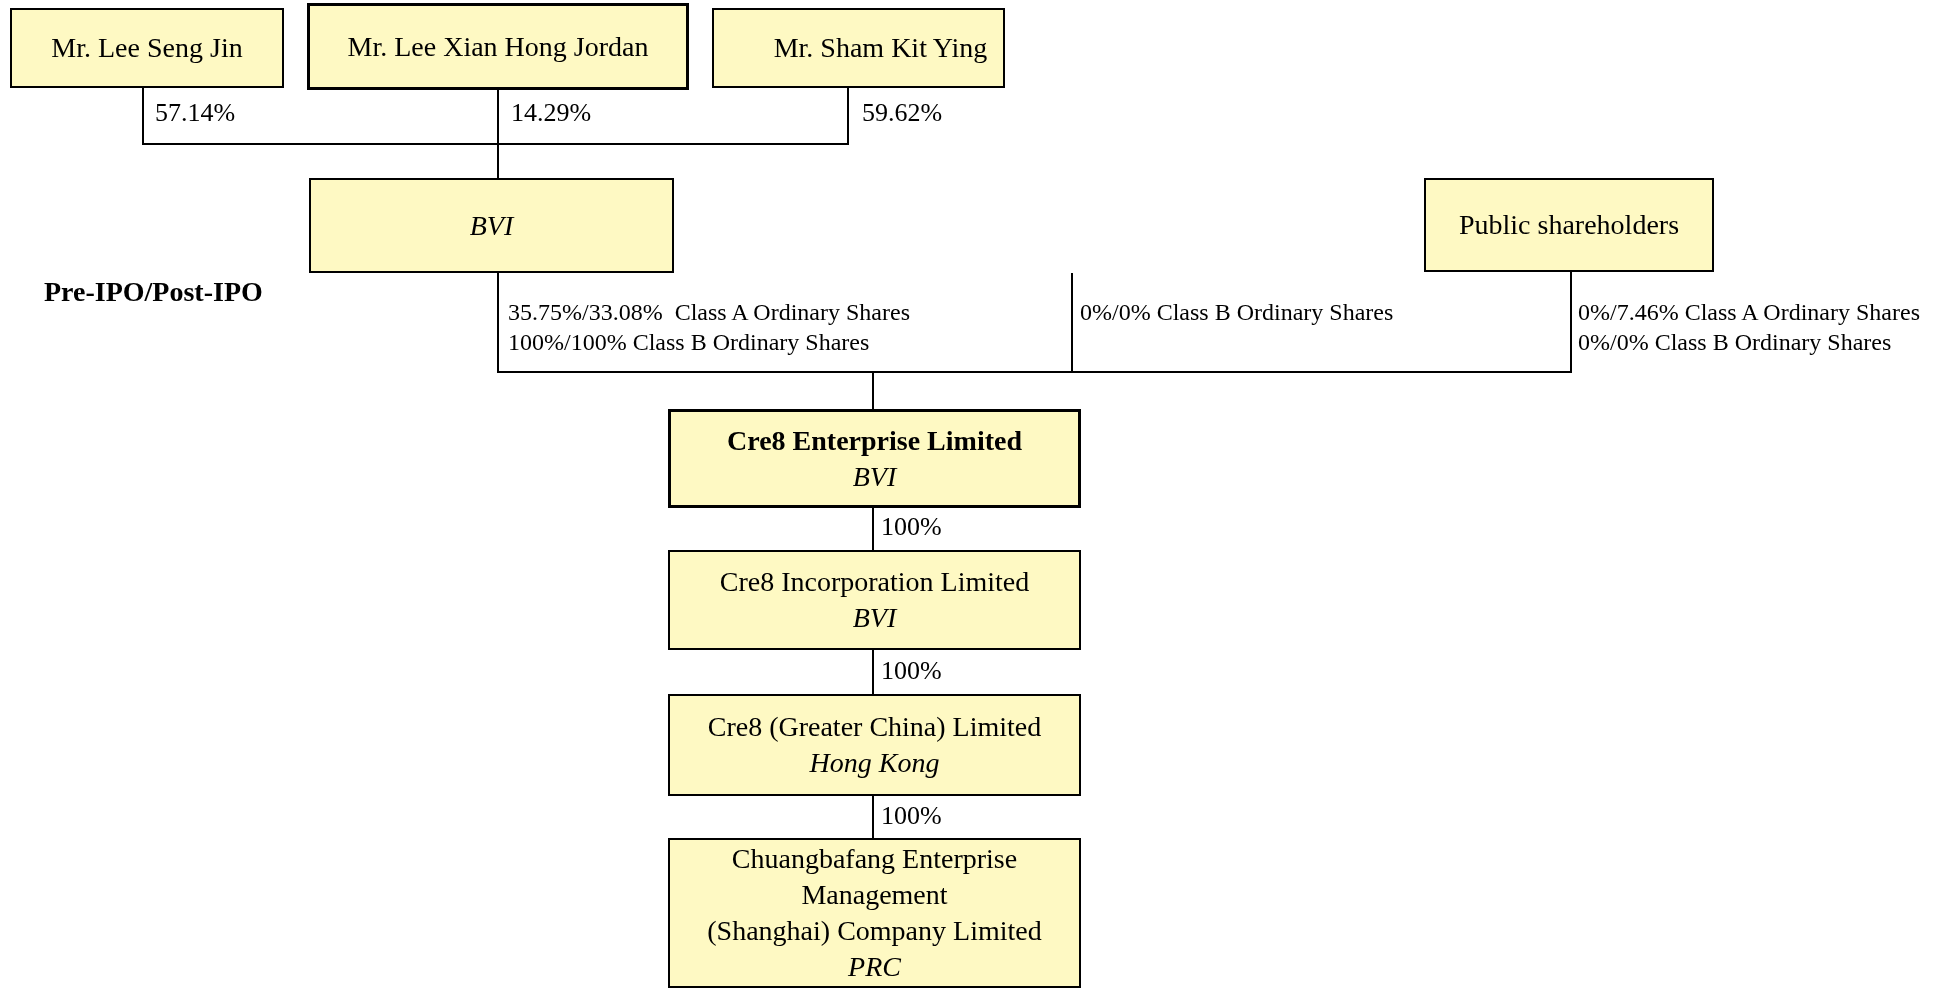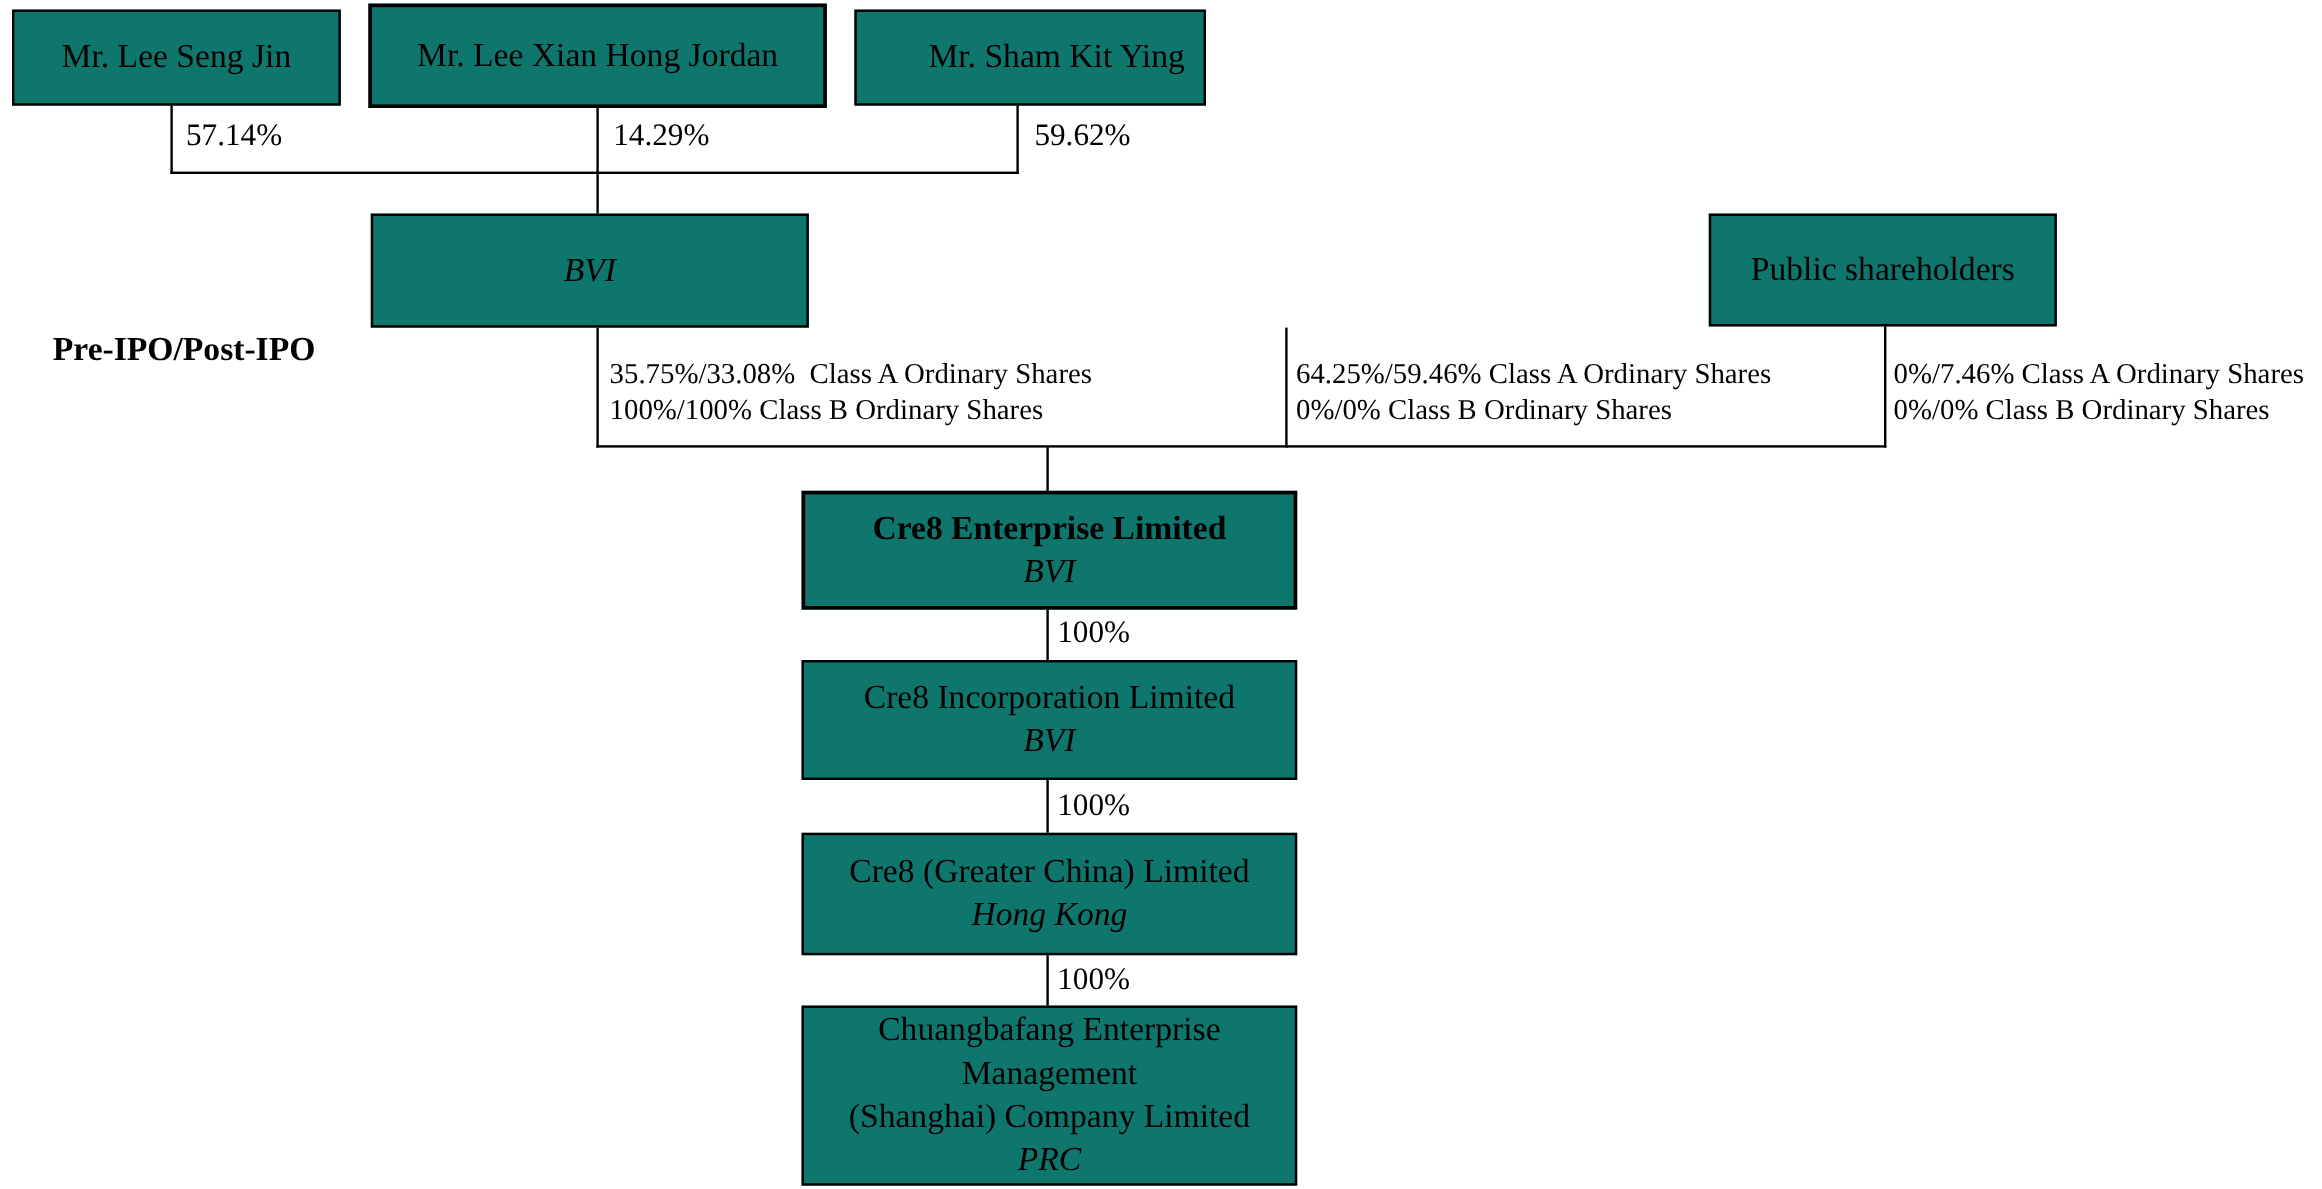--- a/index.html
+++ b/index.html
@@ -8,21 +8,21 @@
   #canvas {
     position: relative;
     width: 1935px;
     height: 991px;
     background: #ffffff;
     overflow: hidden;
   }
   .box {
     position: absolute;
     border: 2px solid #000;
-    background: #0f766e;
+    background: #fef9c3;
     display: flex;
     flex-direction: column;
     align-items: center;
     justify-content: center;
     text-align: center;
     font-size: 28px;
     line-height: 1.28;
   }
   .box.thick { border-width: 3px; }
   .entity-name { font-size: 28px; }
@@ -74,21 +74,20 @@
   <div class="vline" style="left:1071px; top:273px; height:100px;"></div>
   <div class="vline" style="left:1570px; top:272px; height:101px;"></div>
   <div class="hline" style="left:497px; top:371px; width:1075px;"></div>
   <div class="vline" style="left:872px; top:372px; height:38px;"></div>
 
   <div class="holdings" style="left:508px; top:297px;">
     <div>35.75%/33.08%  Class A Ordinary Shares</div>
     <div>100%/100% Class B Ordinary Shares</div>
   </div>
   <div class="holdings" style="left:1080px; top:297px;">
-    <div>64.25%/59.46% Class A Ordinary Shares</div>
     <div>0%/0% Class B Ordinary Shares</div>
   </div>
   <div class="holdings" style="left:1578px; top:297px;">
     <div>0%/7.46% Class A Ordinary Shares</div>
     <div>0%/0% Class B Ordinary Shares</div>
   </div>
 
   <div class="box thick" style="left:668px; top:409px; width:413px; height:99px;font-family:Liberation Serif, serif;">
     <div class="entity-name bold">Cre8 Enterprise Limited</div>
     <div class="jurisdiction">BVI</div>

